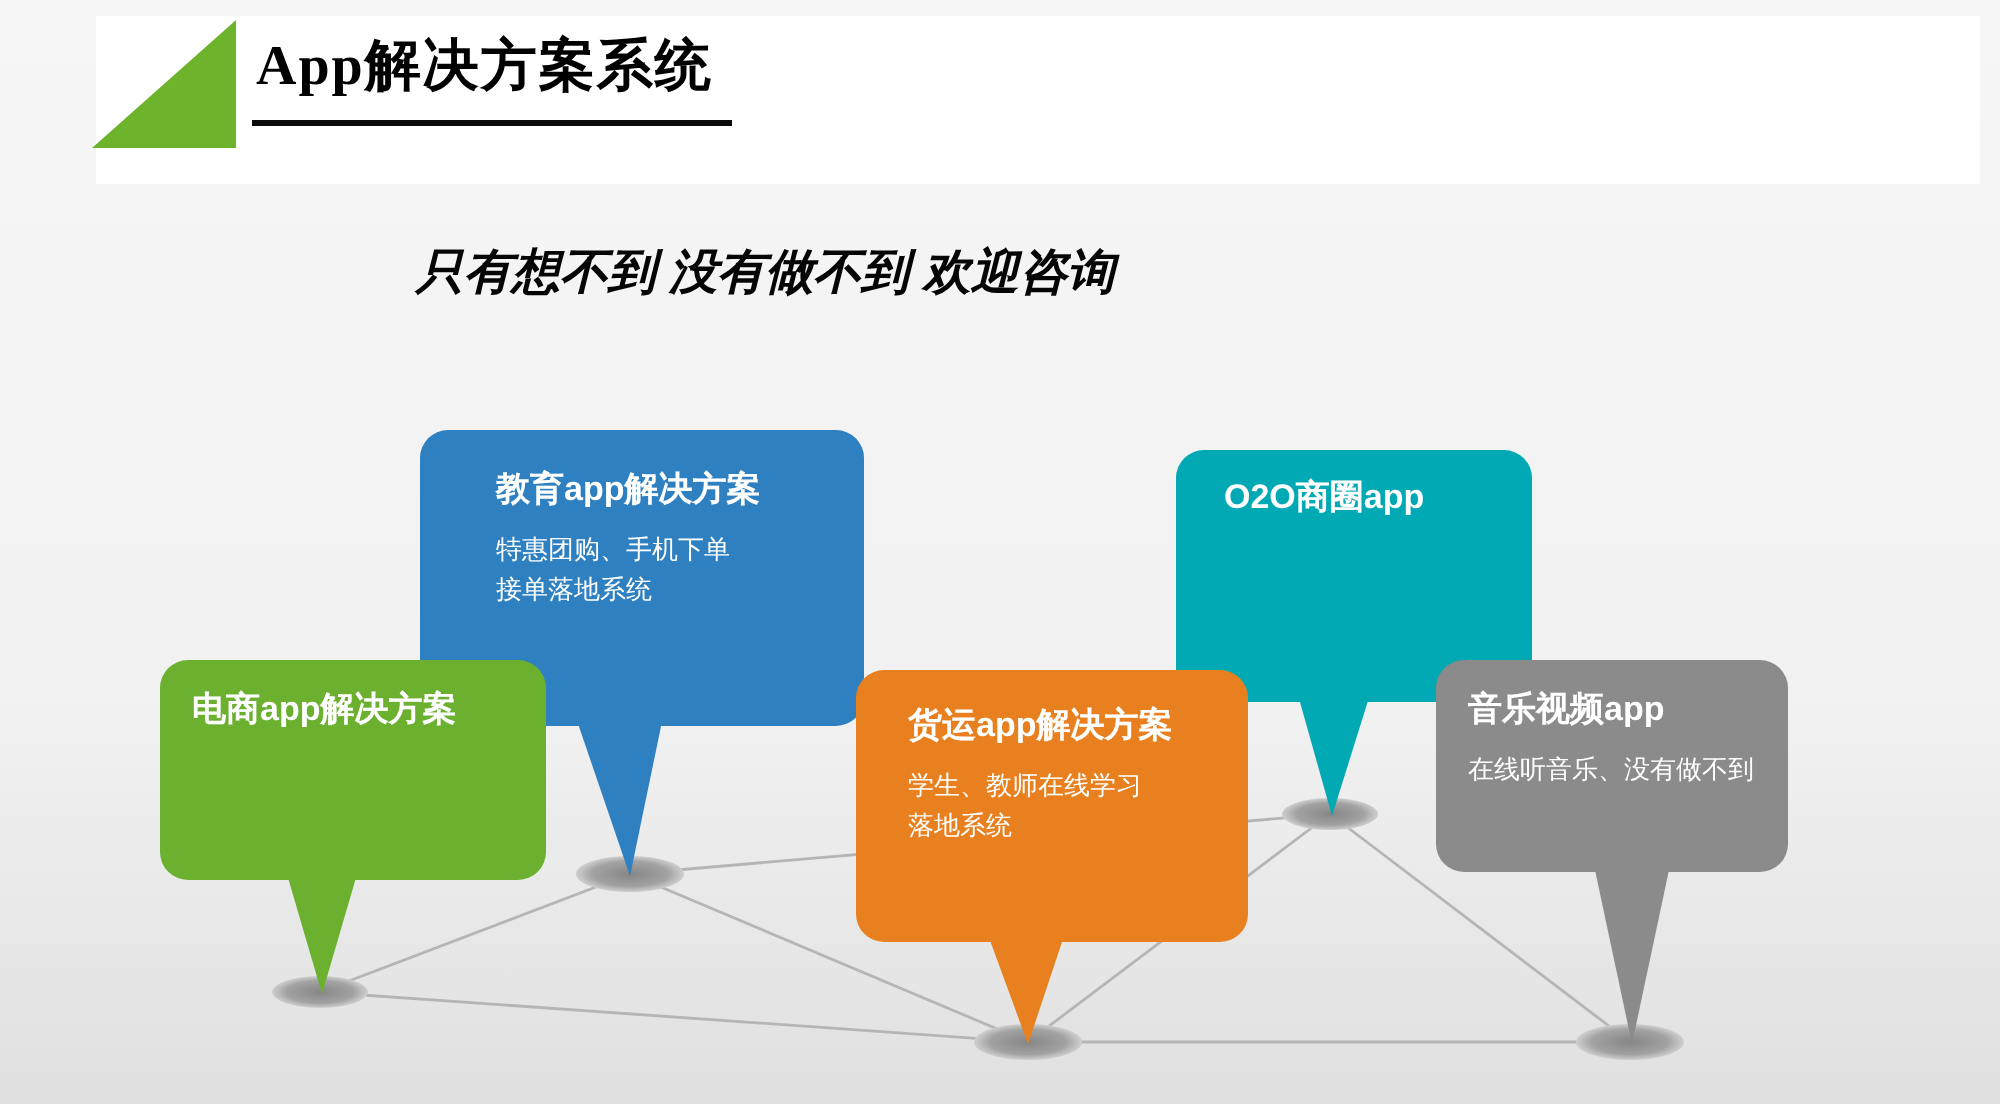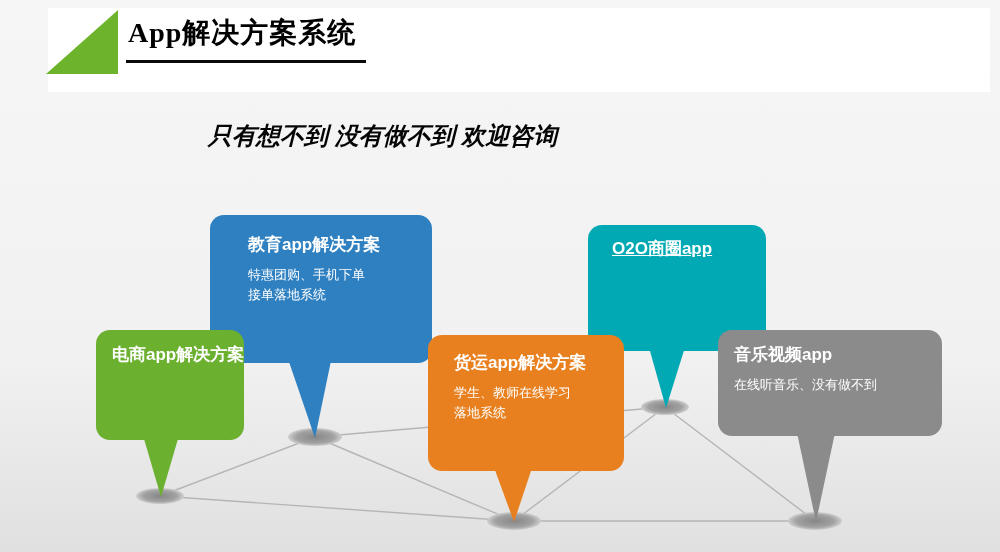--- a/index.html
+++ b/index.html
@@ -71,23 +71,23 @@
     white-space: nowrap;
   }
   .bubble p {
     font-size: 13px;
     line-height: 1.55;
     white-space: pre-line;
   }
 
   .bubble.freight   { left: 210px; top: 215px; width: 222px; height: 148px; padding-left: 38px; padding-top: 18px; }
   .bubble.o2o       { left: 588px; top: 225px; width: 178px; height: 126px; padding-left: 24px; padding-top: 12px; }
-  .bubble.ecommerce { left: 80px;  top: 330px; width: 148px; height: 110px; margin-left: 16px; }
+  .bubble.ecommerce { left: 80px;  top: 330px; width: 193px; height: 110px; }
   .bubble.education { left: 428px; top: 335px; width: 196px; height: 136px; padding-left: 26px; padding-top: 16px; }
-  .bubble.music     { left: 718px; top: 330px; width: 224px; height: 106px; }
+  .bubble.music     { left: 718px; top: 330px; width: 176px; height: 106px; }
   .bubble.o2o p { line-height: 1.45; }
 </style>
 </head>
 <body>
 
 <div class="stage">
 
   <div class="header-band" style="background: rgb(255, 255, 255);"></div>
   <div class="logo-tri" style="background: rgb(109, 179, 43);"></div>
   <div class="page-title">App解决方案系统</div>
@@ -127,21 +127,21 @@
     <polygon points="492,462 534,462 514,522" fill="#e8801f"></polygon>
     <polygon points="796,428 836,428 816,522" fill="#8b8b8b"></polygon>
   </svg>
 
   <div class="bubble freight" style="background: rgb(46, 128, 193);">
     <h3>教育app解决方案</h3>
     <p>特惠团购、手机下单
 接单落地系统</p>
   </div>
 
-  <div class="bubble o2o" style="background: rgb(0, 169, 179); text-decoration: underline;">
+  <div class="bubble o2o" style="background: rgb(0, 169, 179);">
     <h3>O2O商圈app</h3>
   </div>
 
   <div class="bubble ecommerce" style="background: rgb(107, 176, 47);">
     <h3>电商app解决方案</h3>
   </div>
 
   <div class="bubble education" style="background: rgb(232, 128, 31);">
     <h3>货运app解决方案</h3>
     <p>学生、教师在线学习

